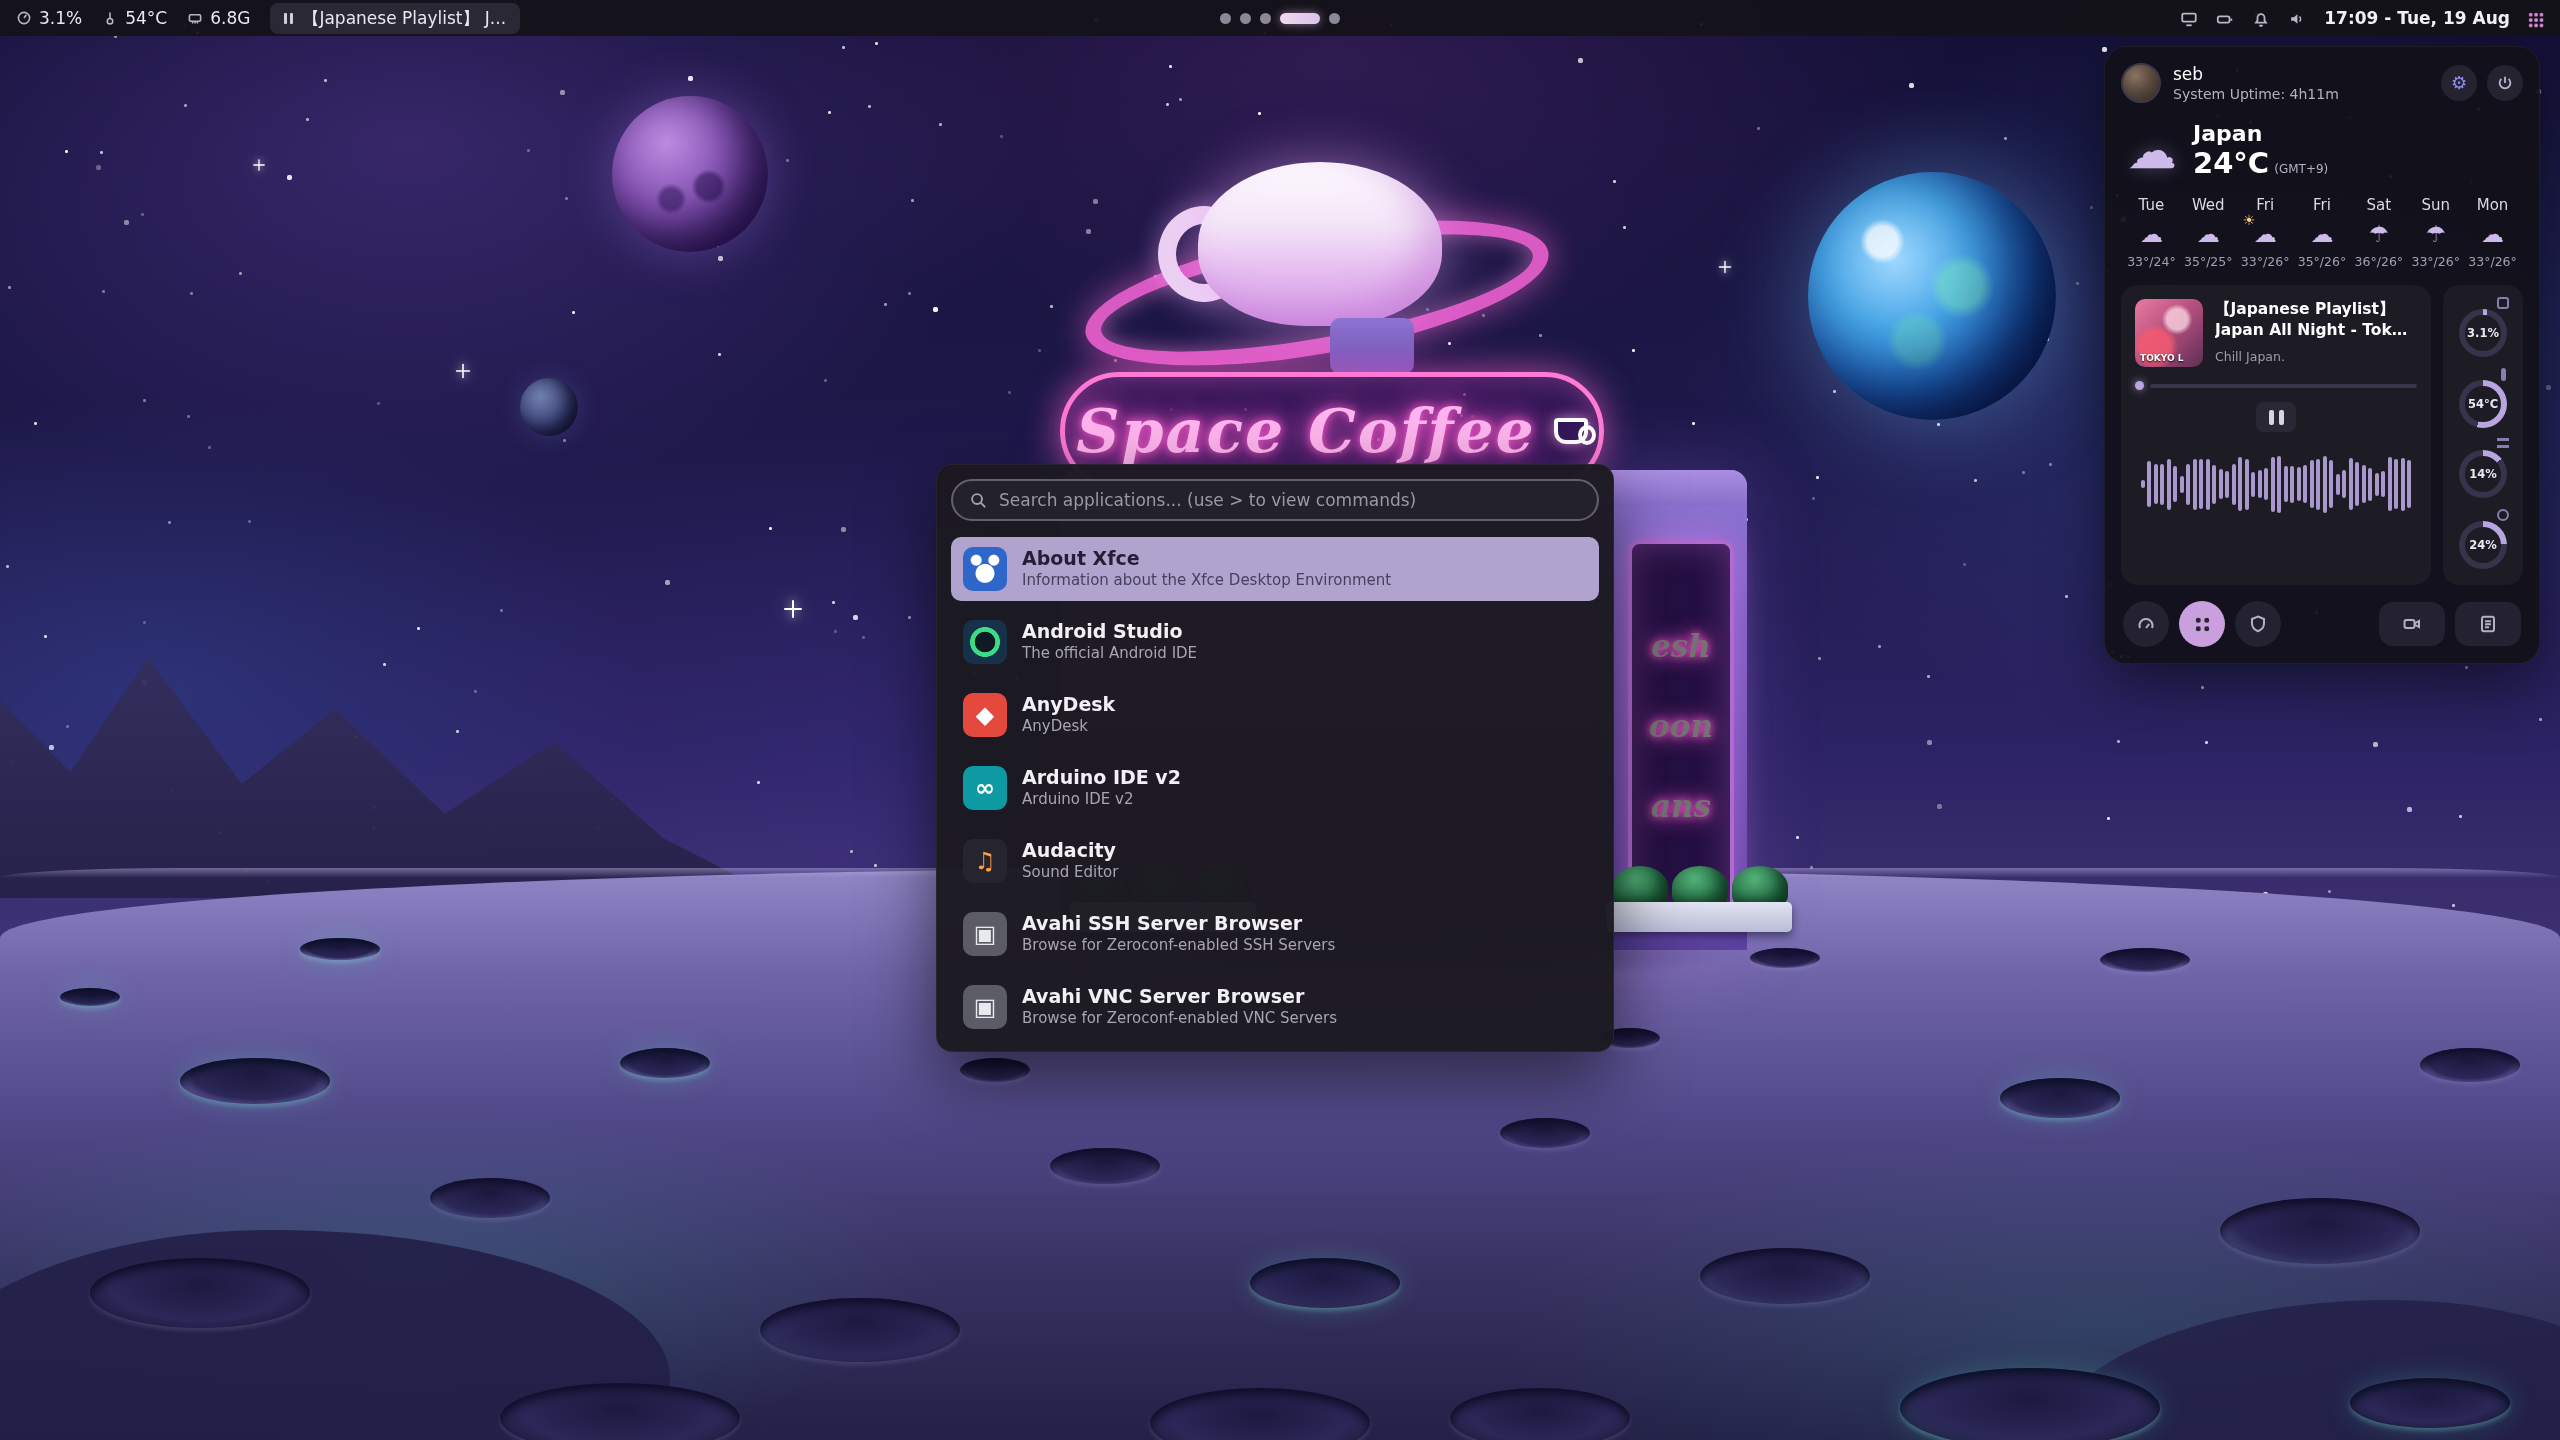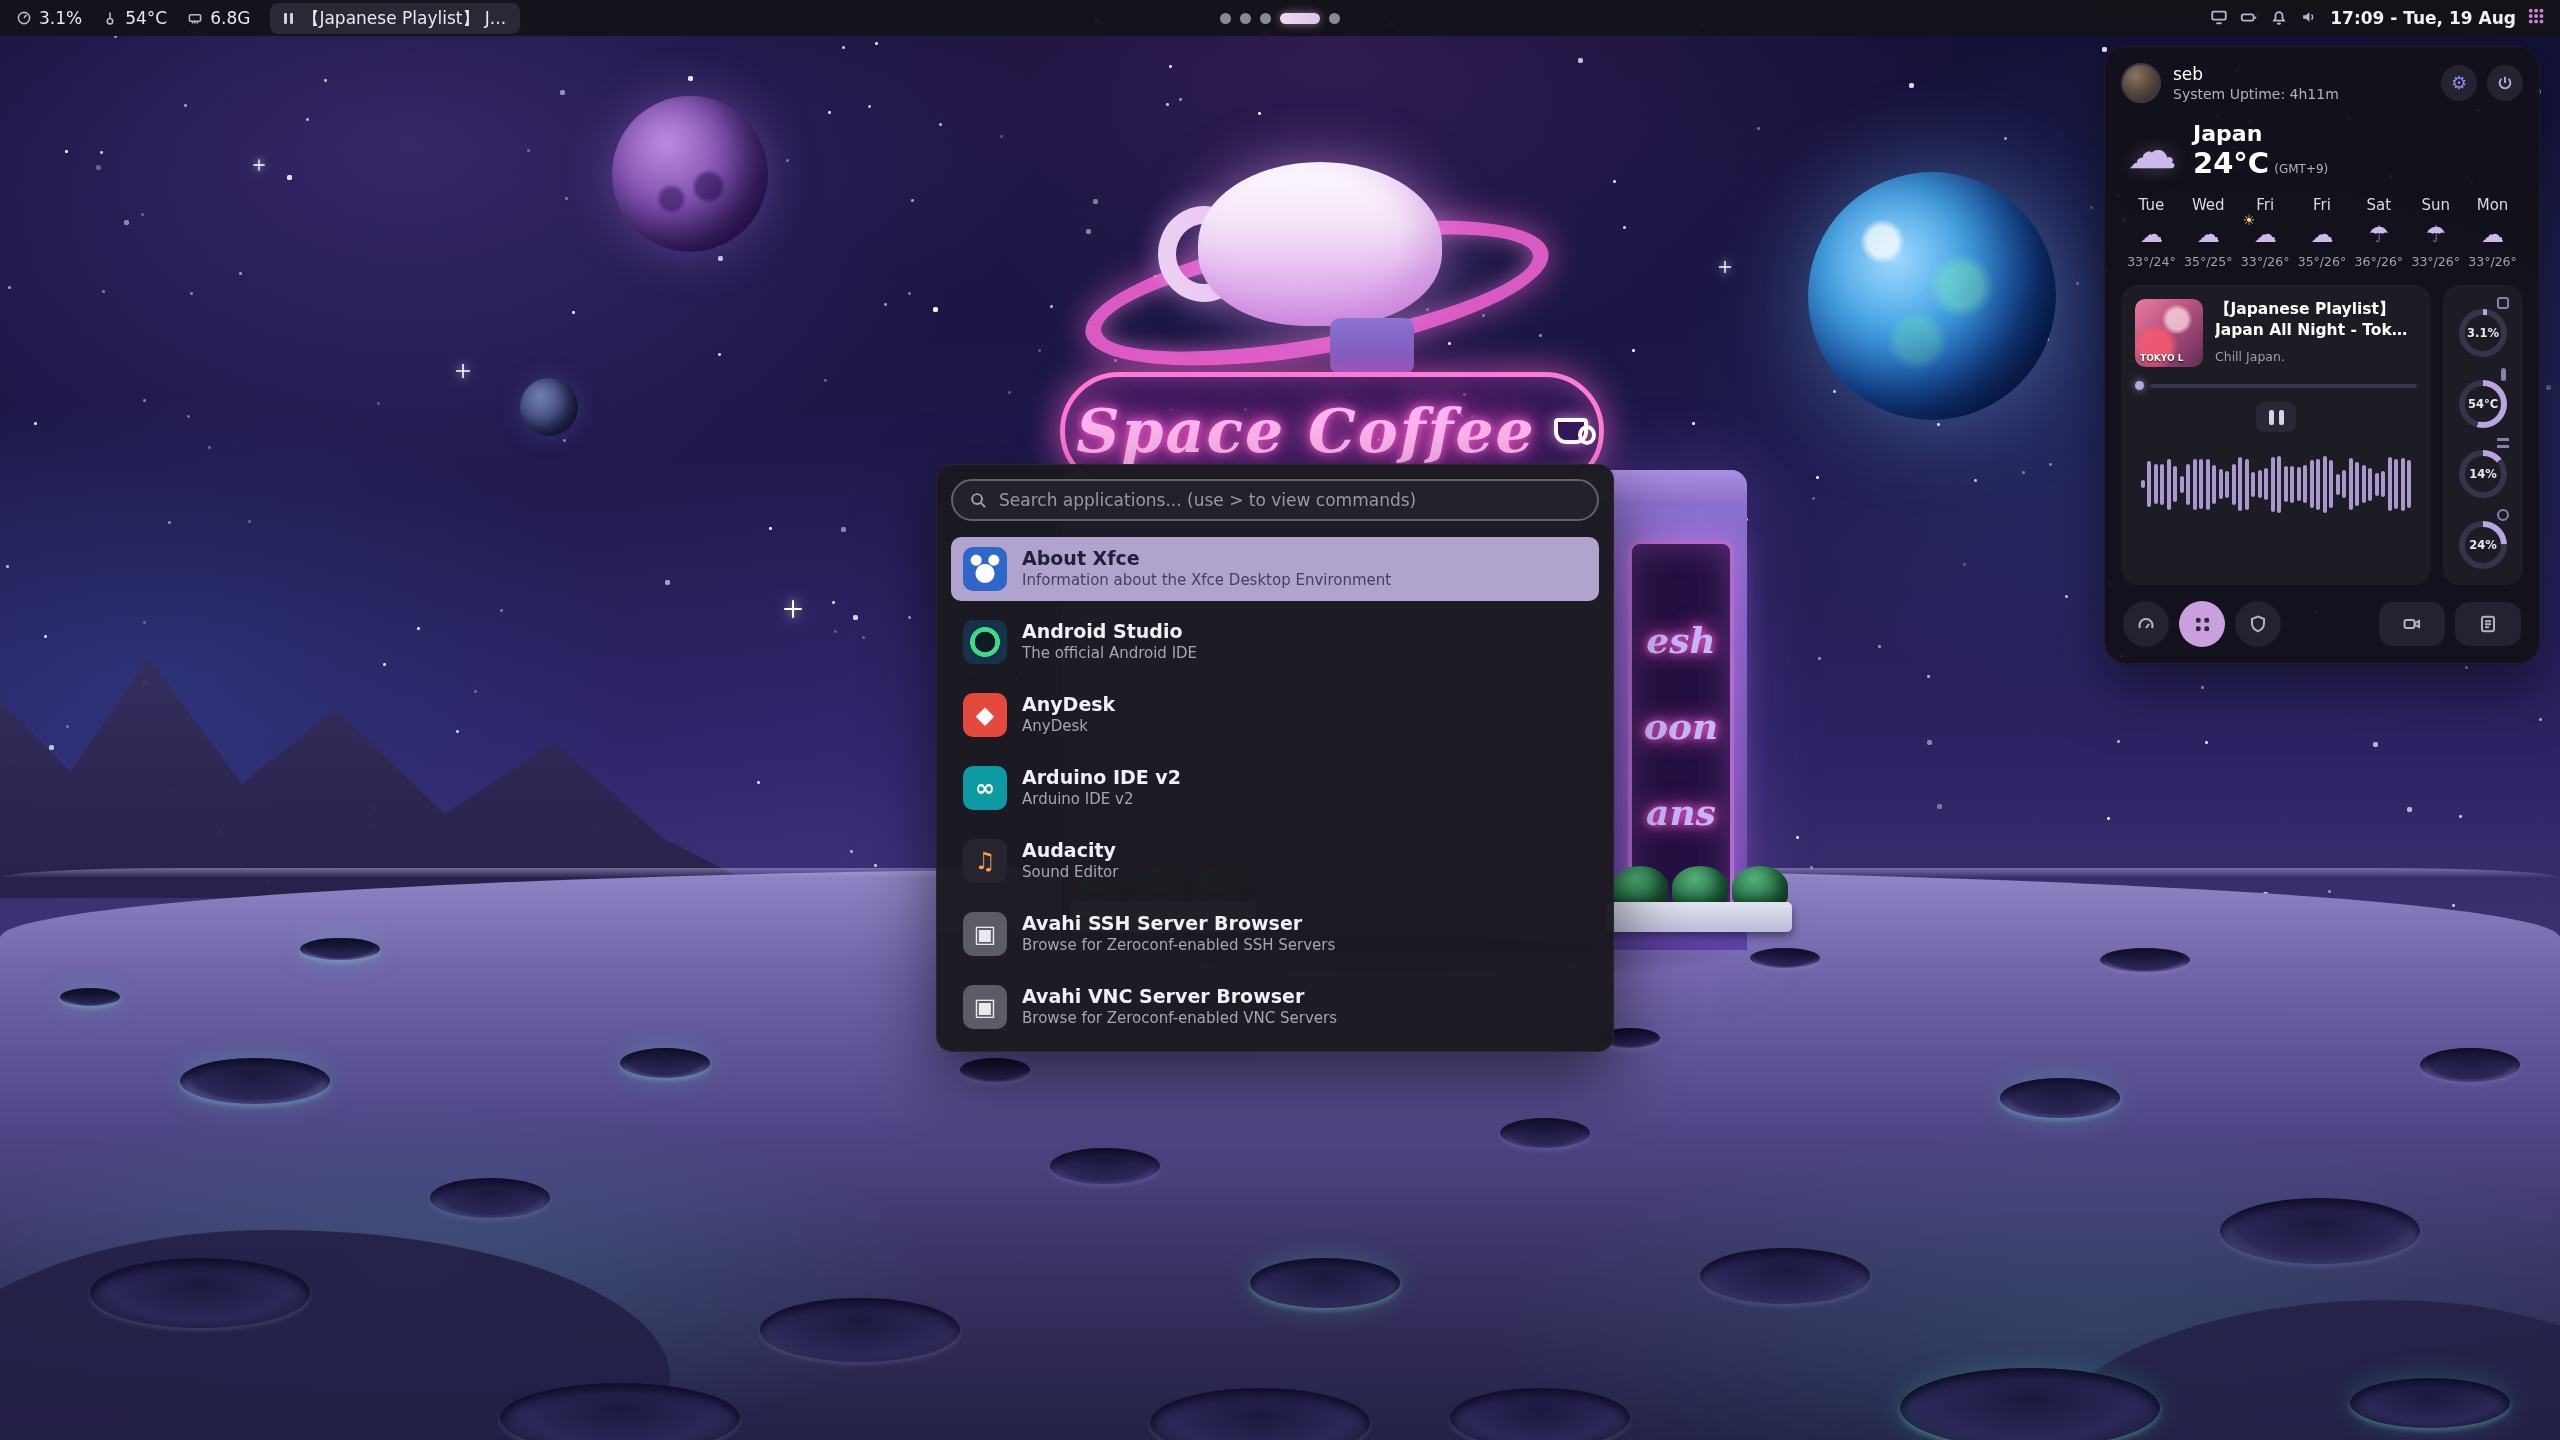--- a/index.html
+++ b/index.html
@@ -84,21 +84,21 @@
   .building{position:absolute;left:61px;top:350px;width:686px;height:480px;border-radius:16px 16px 0 0;
     background:linear-gradient(180deg,#9078d4 0%,#7c60c2 30%,#6b4fb0 68%,#5c42a0 100%);
     box-shadow:0 0 70px rgba(150,100,230,.28)}
   .building .roof{position:absolute;left:0;top:0;width:100%;height:36px;border-radius:16px 16px 0 0;
     background:linear-gradient(180deg,#a98fe2,#8a6ecb)}
   .cafe-window{position:absolute;left:628px;top:420px;width:106px;height:372px;border-radius:12px;
     background:#241042;border:4px solid #b06ad0;
     box-shadow:0 0 32px rgba(232,122,242,.5), inset 0 0 34px rgba(232,122,242,.3);
     display:flex;flex-direction:column;align-items:center;justify-content:center;gap:44px}
   .neon-line{font-family:"DejaVu Serif","Liberation Serif",serif;font-style:italic;font-weight:bold;
-    font-size:36px;color:#c4b5fd;text-shadow:0 0 8px #ff5ad0,0 0 22px #ff5ad0}
+    font-size:31px;color:#737373;text-shadow:0 0 8px #ff5ad0,0 0 22px #ff5ad0}
   .hedge{position:absolute;display:flex;gap:4px}
   .hedge .bush{width:56px;height:42px;border-radius:50% 50% 30% 30%;
     background:radial-gradient(circle at 40% 30%, #53b078 0%, #2c7a4e 55%, #1c5436 100%);
     box-shadow:inset -8px -8px 14px rgba(8,40,22,.7)}
   .planter{position:absolute;height:30px;border-radius:5px;background:linear-gradient(180deg,#e2e4f2,#b9bcd6);
     box-shadow:0 4px 8px rgba(10,8,30,.5)}
   .cafe-shadow{position:absolute;left:40px;top:806px;width:700px;height:56px;border-radius:50%;
     background:radial-gradient(ellipse, rgba(20,14,50,.55), transparent 70%)}
 
   
@@ -106,21 +106,21 @@
     background:rgba(19,18,24,.93);display:flex;align-items:center;padding:0 16px;gap:20px;font-size:17px}
   .tb-item{display:flex;align-items:center;gap:7px;color:#e9e7ef}
   .tb-ico{color:#b9b6c6;display:flex;align-items:center}
   .tb-chip{display:flex;align-items:center;gap:9px;background:#2a2834;border-radius:8px;padding:4px 14px;color:#e9e7ef}
   .pausebars{display:inline-flex;gap:3px}
   .pausebars i{display:block;width:3px;height:11px;background:#cfccdc;border-radius:1px}
   .tb-center{position:absolute;left:50%;top:0;height:36px;transform:translateX(-50%);
     display:flex;align-items:center;gap:9px}
   .ws{width:11px;height:11px;border-radius:6px;background:#8b8898;display:inline-block}
   .ws.active{width:40px;background:linear-gradient(90deg,#f2d9ee,#d9c4ea);box-shadow:0 0 10px rgba(240,200,240,.5)}
-  .tb-right{margin-left:auto;display:flex;align-items:flex-start;gap:12px}
+  .tb-right{margin-left:auto;display:flex;align-items:flex-end;gap:18px}
   .tb-clock{font-weight:bold;color:#f2f0f7}
   .grid-icon{width:16px;height:16px;background:radial-gradient(circle,#d584da 1.7px,transparent 2.1px) 0 0/5.4px 5.4px}
   .svgi{display:block}
 
   
   .launcher{position:absolute;left:936px;top:464px;width:678px;z-index:50;border-radius:16px;
     background:rgba(27,25,32,.97);border:1px solid rgba(255,255,255,.05);
     box-shadow:0 26px 70px rgba(0,0,0,.55);padding:14px 14px 12px}
   .searchbar{display:flex;align-items:center;gap:11px;height:42px;border-radius:21px;
     border:2px solid #64616d;background:#232129;padding:0 16px;color:#a5a2b0}

